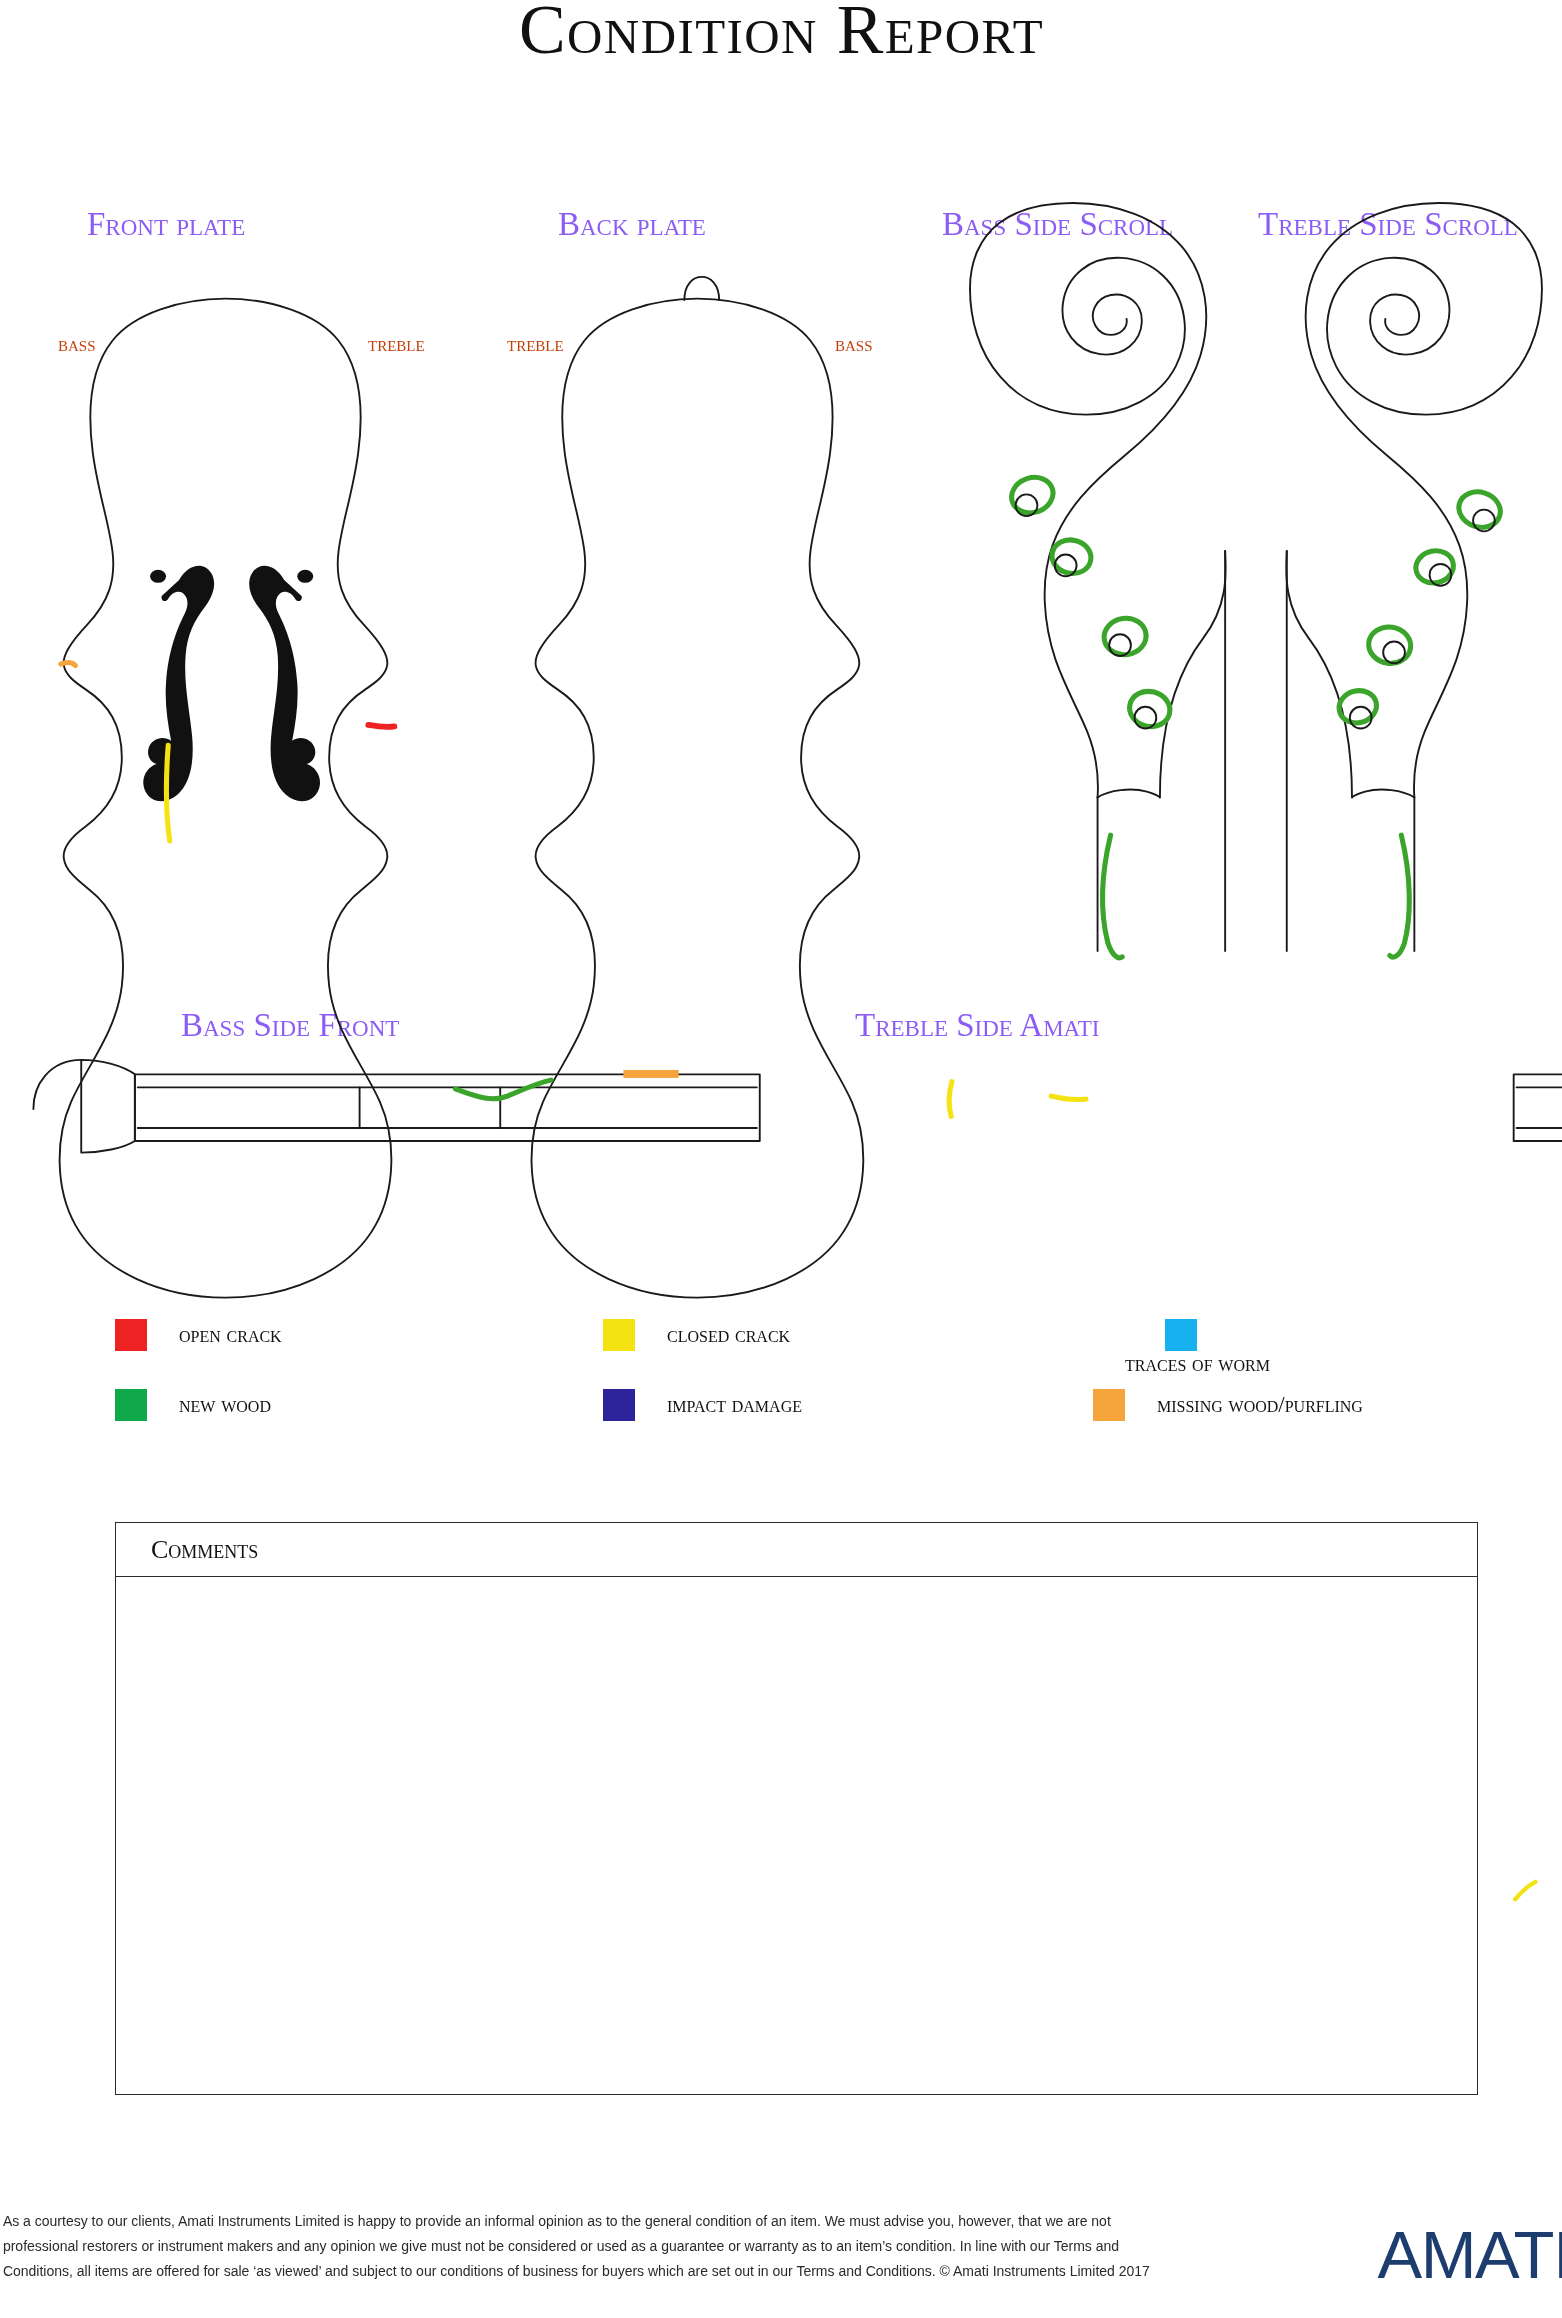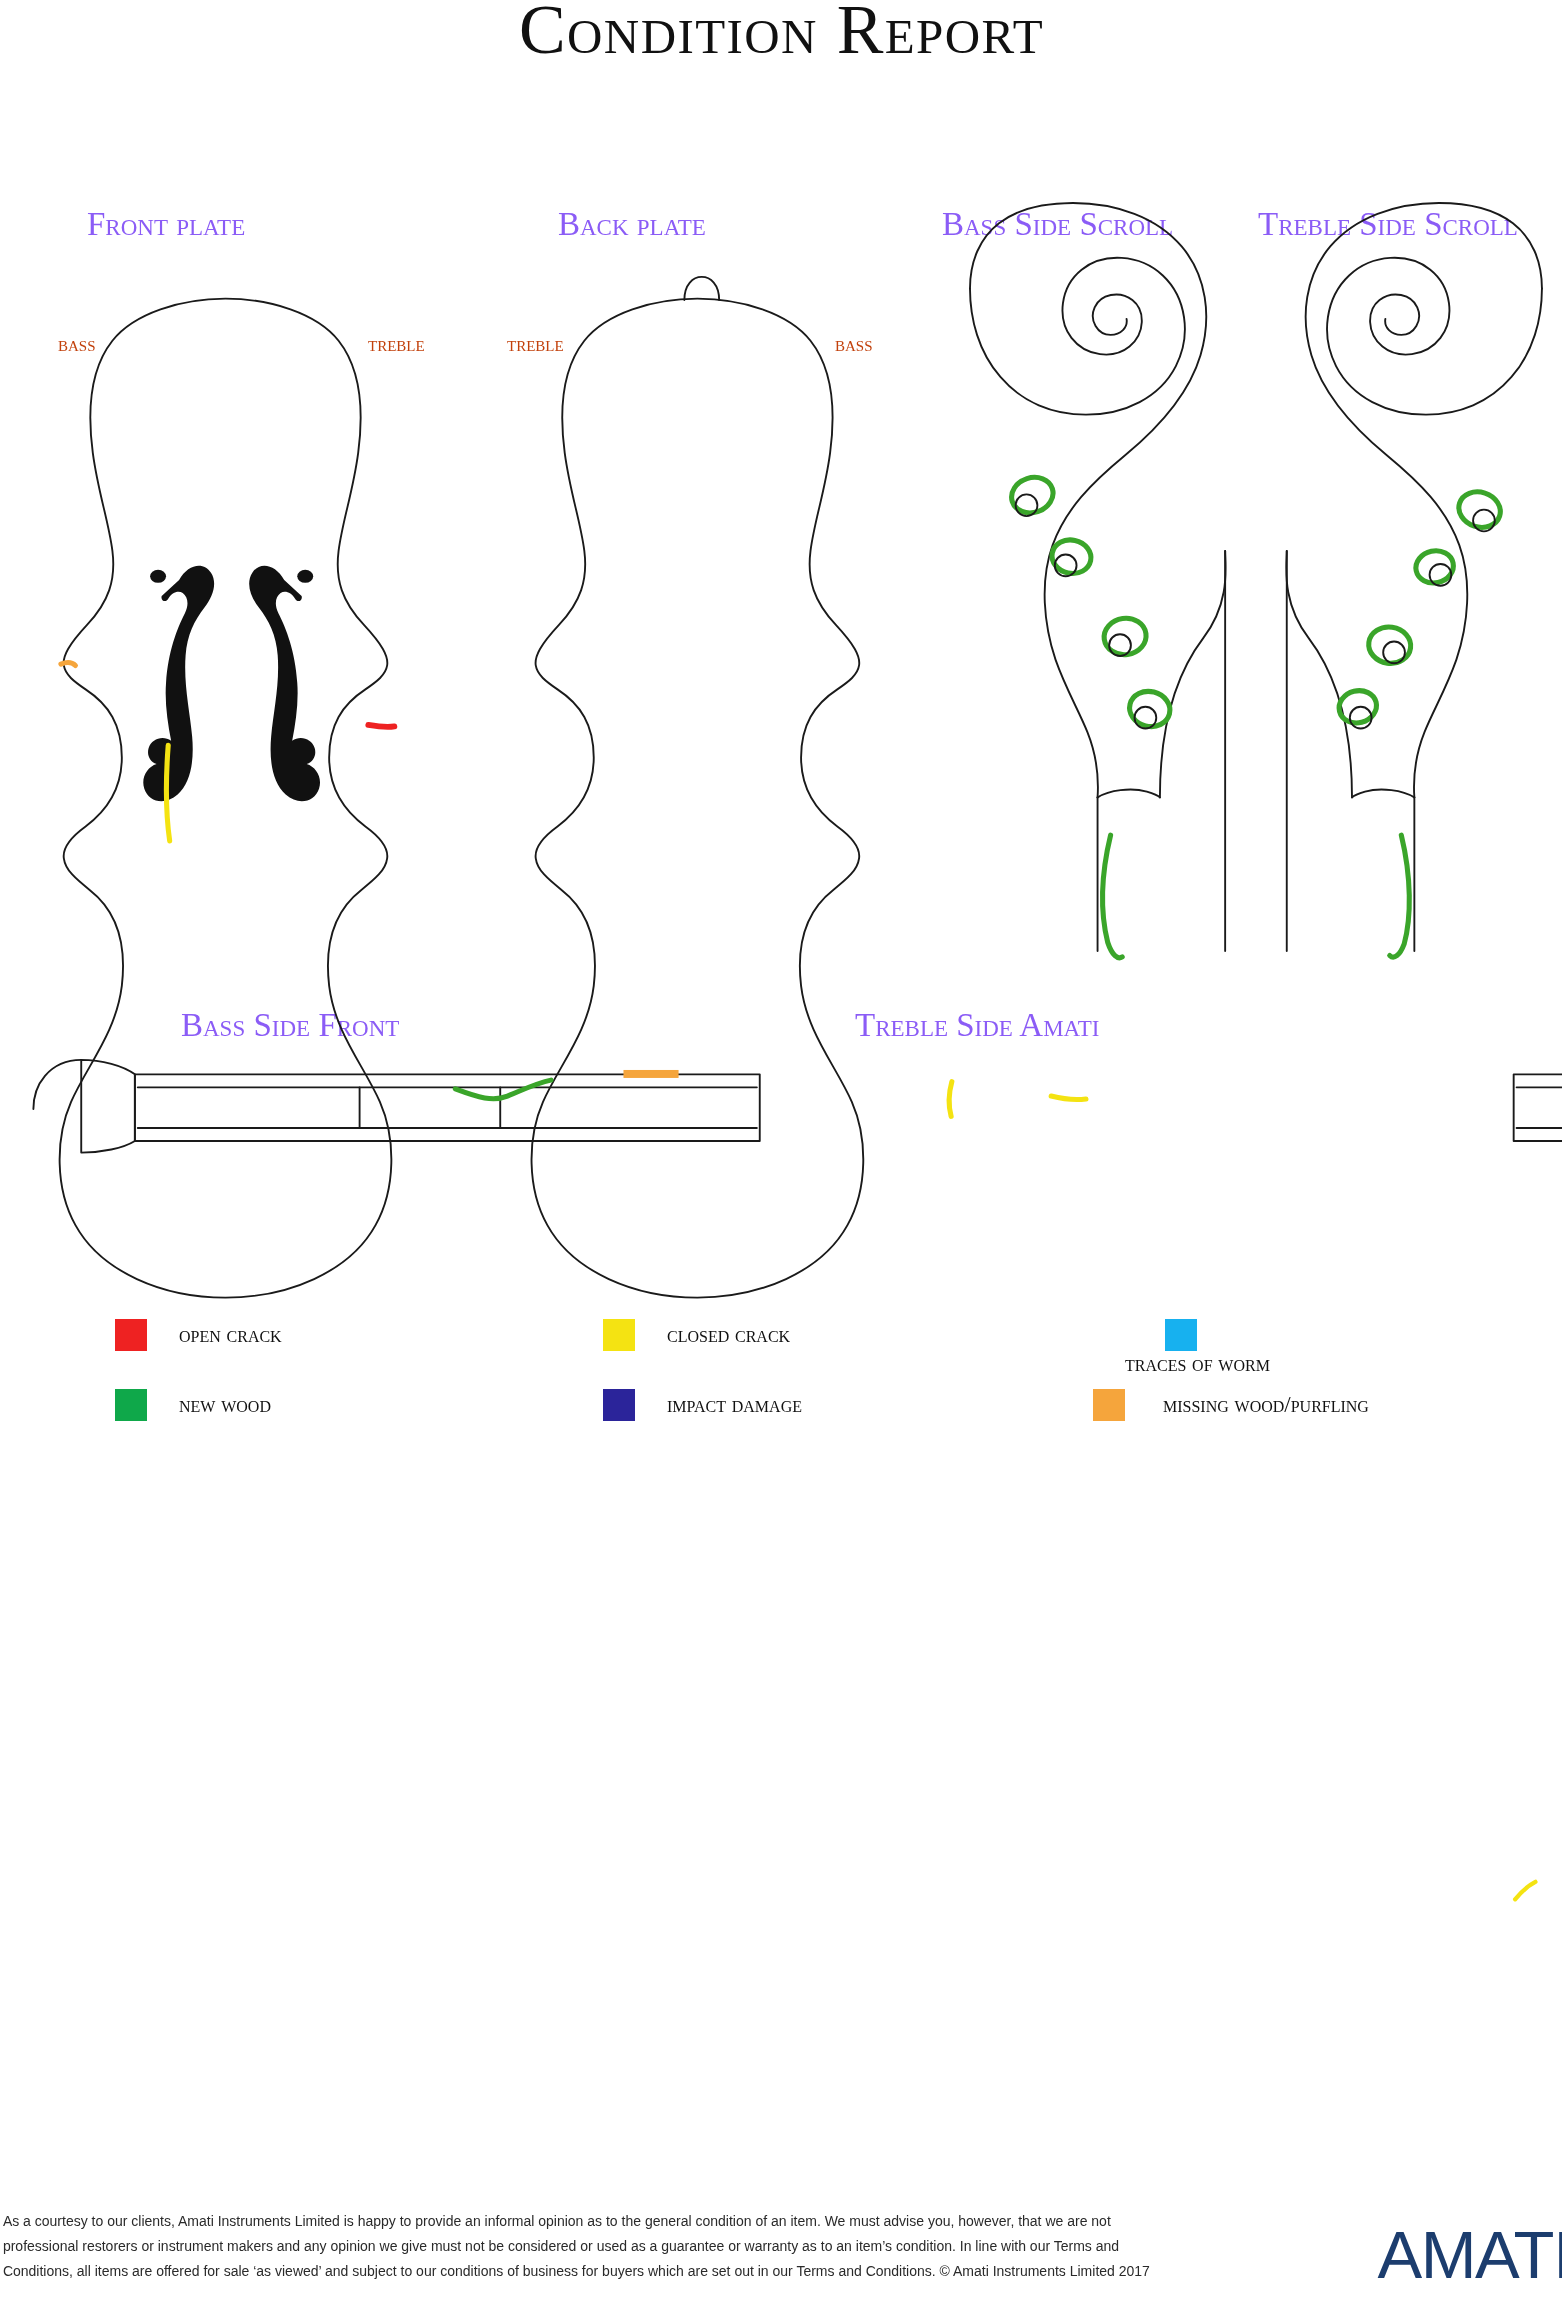--- a/index.html
+++ b/index.html
@@ -376,24 +376,30 @@
     <div class="legend-item" style="left:115px; top:70px;">
       <span class="swatch" style="background:#0fa84a;"></span>
       <span class="legend-text">new wood</span>
     </div>
 
     <div class="legend-item" style="left:603px; top:70px;">
       <span class="swatch" style="background:#2b249a;"></span>
       <span class="legend-text">impact damage</span>
     </div>
 
-    <div class="legend-item" style="left:1093px; top:70px;gap:6px;">
+    <div class="legend-item" style="left:1093px; top:70px;">
       <span class="swatch" style="background:#f5a53c;"></span>
       <span class="legend-text">missing wood/purfling</span>
     </div>
   </div>
 
+  <div class="comments-box">
+    <div class="comments-header">
+      <span class="comments-title">Comments</span>
+    </div>
+    <div class="comments-body"></div>
+  </div>
 
   <div class="footer-text">As a courtesy to our clients, Amati Instruments Limited is happy to provide an informal opinion as to the general condition of an item. We must advise you, however, that we are not professional restorers or instrument makers and any opinion we give must not be considered or used as a guarantee or warranty as to an item’s condition. In line with our Terms and Conditions, all items are offered for sale ‘as viewed’ and subject to our conditions of business for buyers which are set out in our Terms and Conditions. © Amati Instruments Limited 2017</div>
   <div class="brand">AMATI</div>
 
 </div>
 
 
 </body></html>

